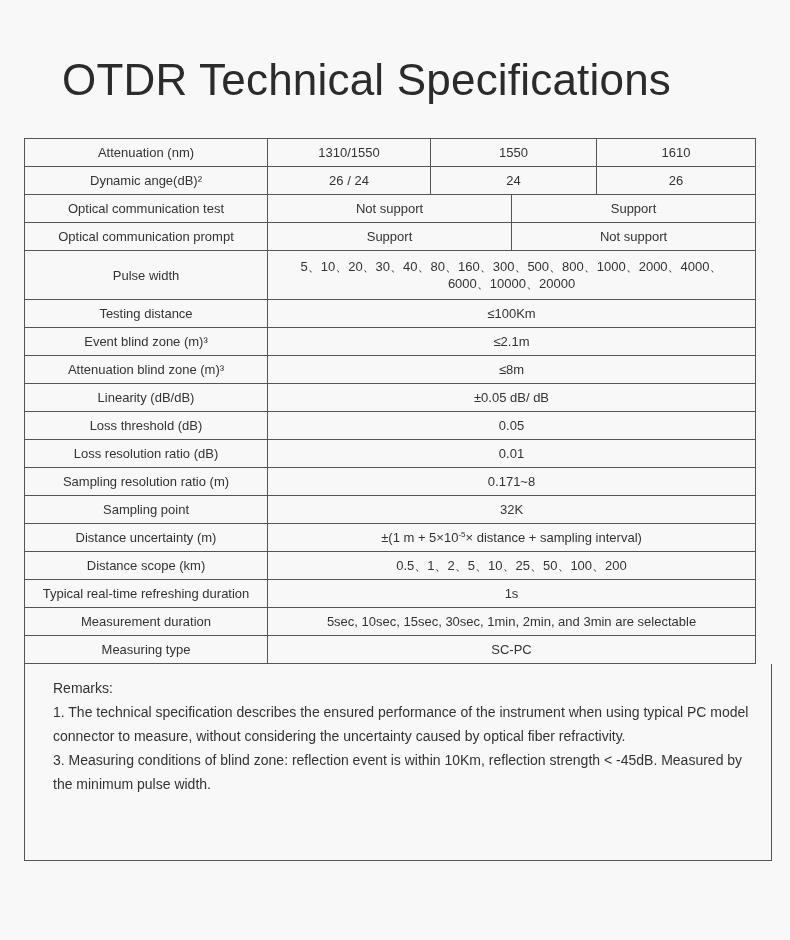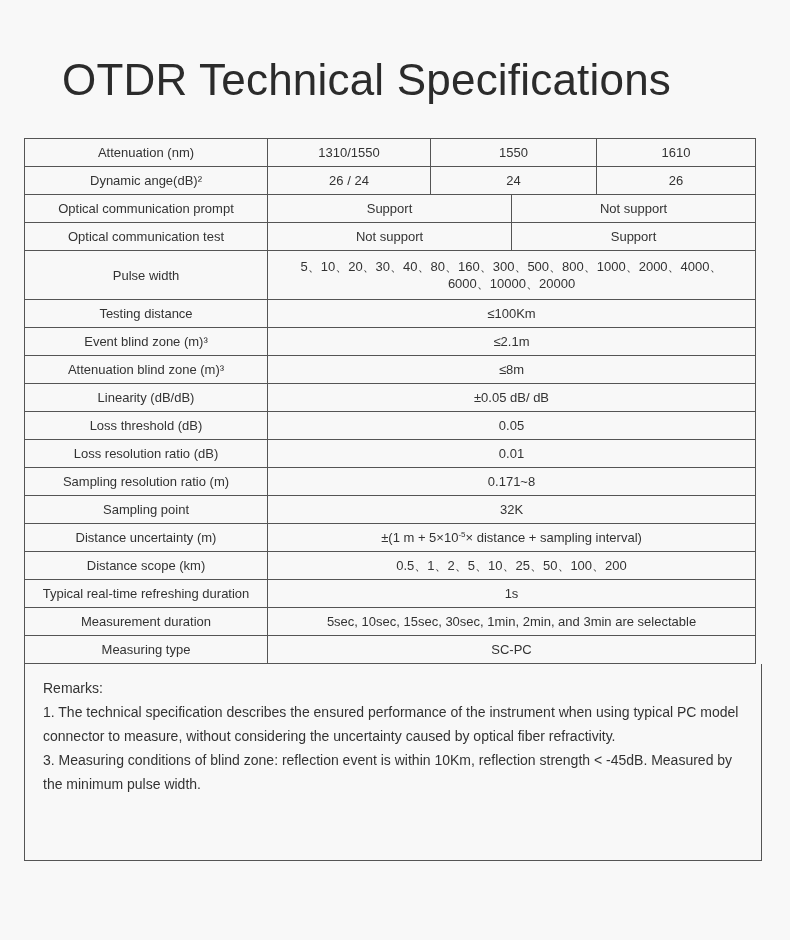--- a/index.html
+++ b/index.html
@@ -41,21 +41,21 @@
     line-height: 17px;
   }
   table.spec tr.tall td { height: 48px; }
   .remarks {
     position: absolute;
     left: 24px; top: 664px;
     width: 707px;
     height: 172px;
     border: 1px solid #555;
     border-top: none;
-    padding: 12px 11px 12px 18px;
+    padding: 12px 11px 12px 28px;
     font-size: 14px;
     line-height: 24px;
     color: #333;
   }
   .remarks p { margin: 0; }
   sup { font-size: 8px; line-height: 0; }
 </style>
 </head>
 <body>
 
@@ -76,28 +76,28 @@
       <td colspan="2">1550</td>
       <td>1610</td>
     </tr>
     <tr>
       <td>Dynamic ange(dB)²</td>
       <td>26 / 24</td>
       <td colspan="2">24</td>
       <td>26</td>
     </tr>
     <tr>
+      <td>Optical communication test</td>
+      <td colspan="2">Not support</td>
+      <td colspan="2">Support</td>
+    </tr>
+    <tr>
       <td>Optical communication prompt</td>
       <td colspan="2">Support</td>
       <td colspan="2">Not support</td>
-    </tr>
-    <tr>
-      <td>Optical communication test</td>
-      <td colspan="2">Not support</td>
-      <td colspan="2">Support</td>
     </tr>
     <tr class="tall">
       <td>Pulse width</td>
       <td colspan="4">
         <div>5、10、20、30、40、80、160、300、500、800、1000、2000、4000、</div>
         <div>6000、10000、20000</div>
       </td>
     </tr>
     <tr>
       <td>Testing distance</td>

